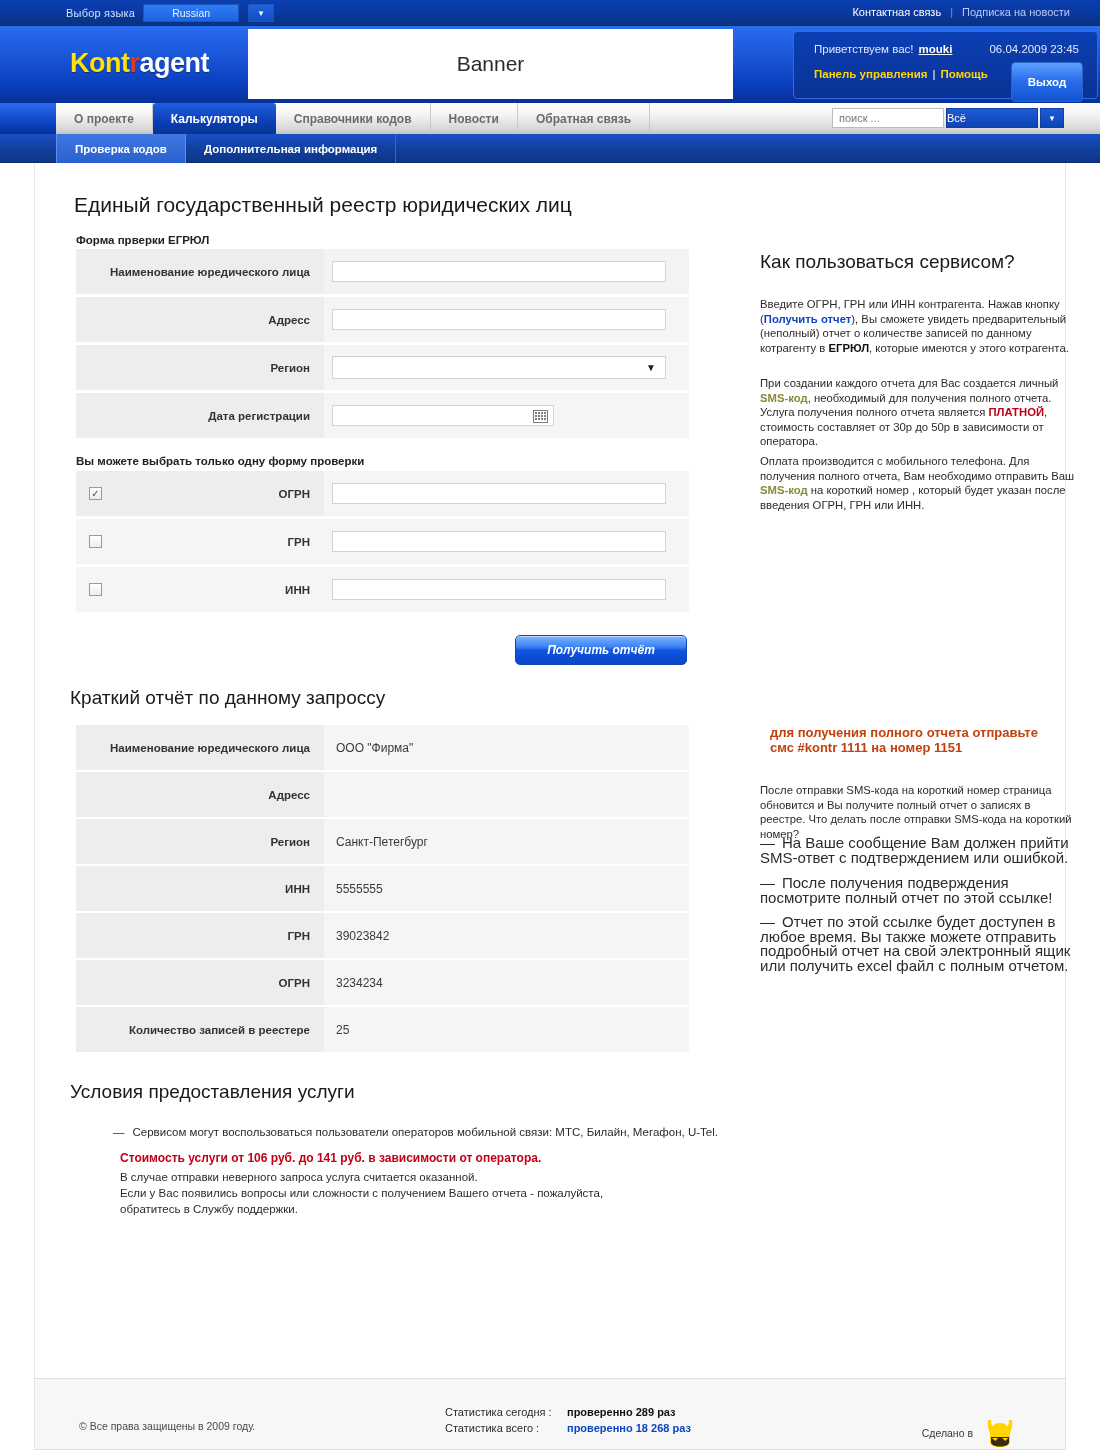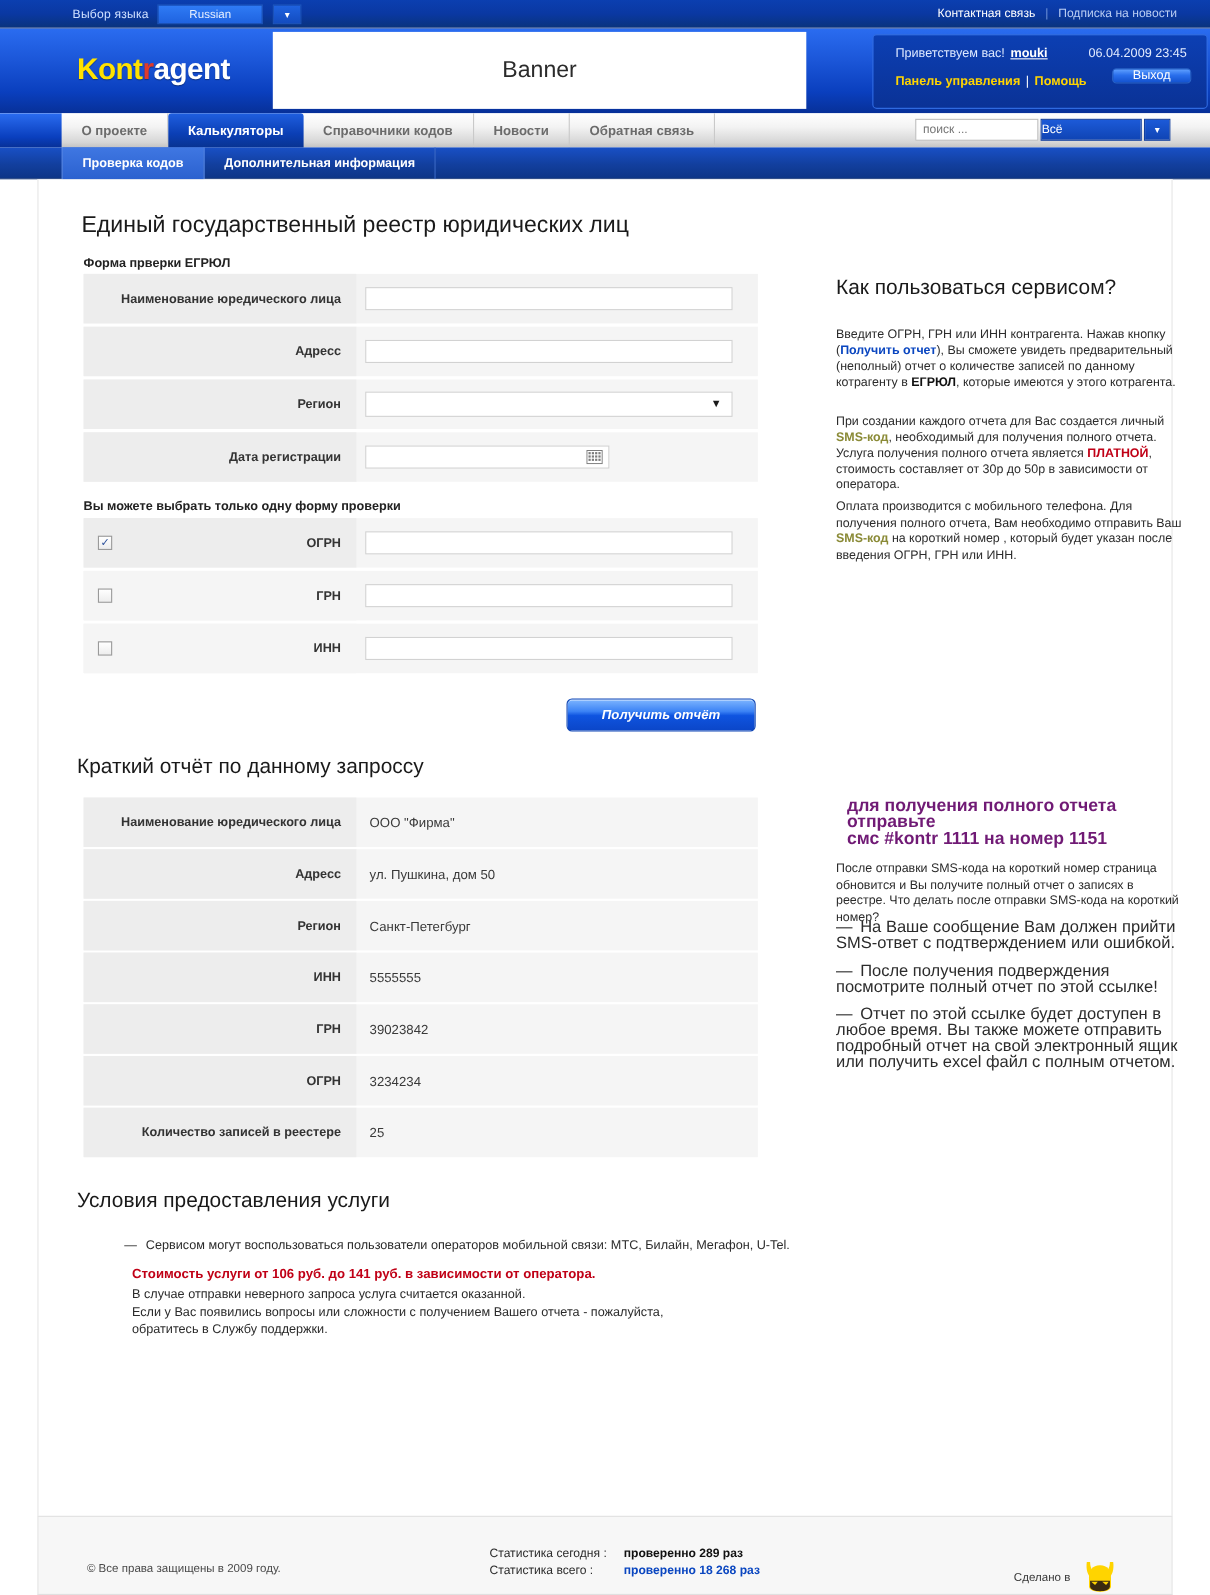--- a/index.html
+++ b/index.html
@@ -97,24 +97,24 @@
     color: #e3ecff; font-size: 11.5px;
   }
   .userbox .links {
     position: absolute; left: 20px; top: 36px;
     font-size: 11.5px; font-weight: bold;
   }
   .userbox .links a { color: #ffd400; text-decoration: none; }
   .userbox .links .bar { color: #ffffff; margin: 0 5px; font-weight: normal; }
   .logout {
     position: absolute; right: 14px; top: 30px;
-    width: 72px; height: 14px;
+    width: 72px; height: 40px;
     background: linear-gradient(to bottom, #5fa0ff 0%, #2a6fec 45%, #1352cf 100%);
     border: 1px solid #2a64c8; border-radius: 4px;
-    color: #ffffff; font-size: 11.5px; font-weight: normal;
+    color: #ffffff; font-size: 11.5px; font-weight: bold;
     display: flex; align-items: center; justify-content: center;
     cursor: pointer;
   }
 
   
   .navband {
     position: absolute; left: 0; top: 103px;
     width: 1100px; height: 31px;
     background: linear-gradient(to bottom, #ffffff 0%, #f3f3f3 40%, #d6d6d6 85%, #c3c3c3 100%);
   }
@@ -338,21 +338,21 @@
   .help-p.p1 { top: 134px; }
   .help-p.p2 { top: 213px; }
   .help-p.p3 { top: 291px; }
   .hl-blue { color: #0a46c0; font-weight: bold; }
   .hl-olive { color: #8a8a36; font-weight: bold; }
   .hl-red { color: #c00016; font-weight: bold; }
   .hl-bold { font-weight: bold; color: #111111; }
 
   .sms-note {
     position: absolute; left: 45px; top: 562px; width: 300px;
-    font-size: 16px; font-weight: bold; color: #701a75; line-height: 15px;
+    font-size: 13px; font-weight: bold; color: #c2410c; line-height: 15px;
   }
   .after-p {
     position: absolute; left: 35px; top: 620px; width: 315px;
     font-size: 11.3px; color: #2b2b2b; line-height: 14.5px;
   }
   .after-li {
     position: absolute; left: 35px; width: 315px;
     font-size: 15px; color: #2b2b2b; line-height: 14.5px;
   }
   .after-li .dash { display: inline-block; width: 22px; }
@@ -540,21 +540,20 @@
 
     <h2 class="sec-title">Краткий отчёт по данному запроссу</h2>
 
     <div class="rtable">
       <div class="rrow">
         <div class="rlabel">Наименование юредического лица</div>
         <div class="rvalue">ООО "Фирма"</div>
       </div>
       <div class="rrow">
         <div class="rlabel">Адресс</div>
-        <div class="rvalue">ул. Пушкина, дом 50</div>
       </div>
       <div class="rrow">
         <div class="rlabel">Регион</div>
         <div class="rvalue">Санкт-Петегбург</div>
       </div>
       <div class="rrow">
         <div class="rlabel">ИНН</div>
         <div class="rvalue">5555555</div>
       </div>
       <div class="rrow">

